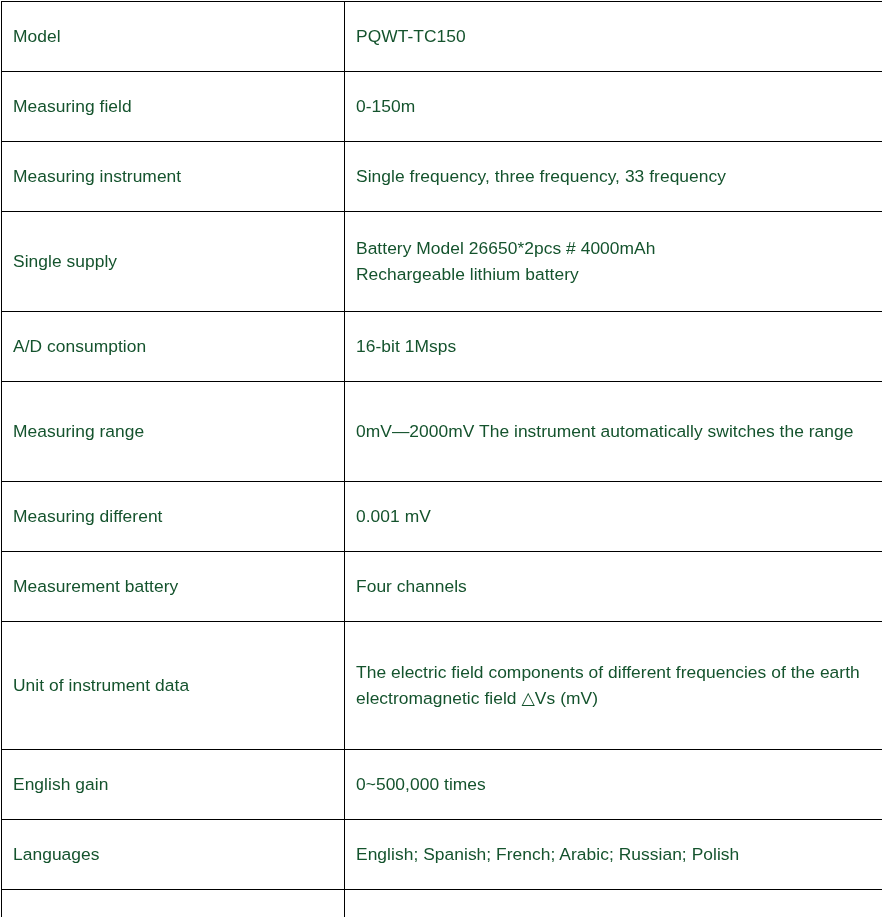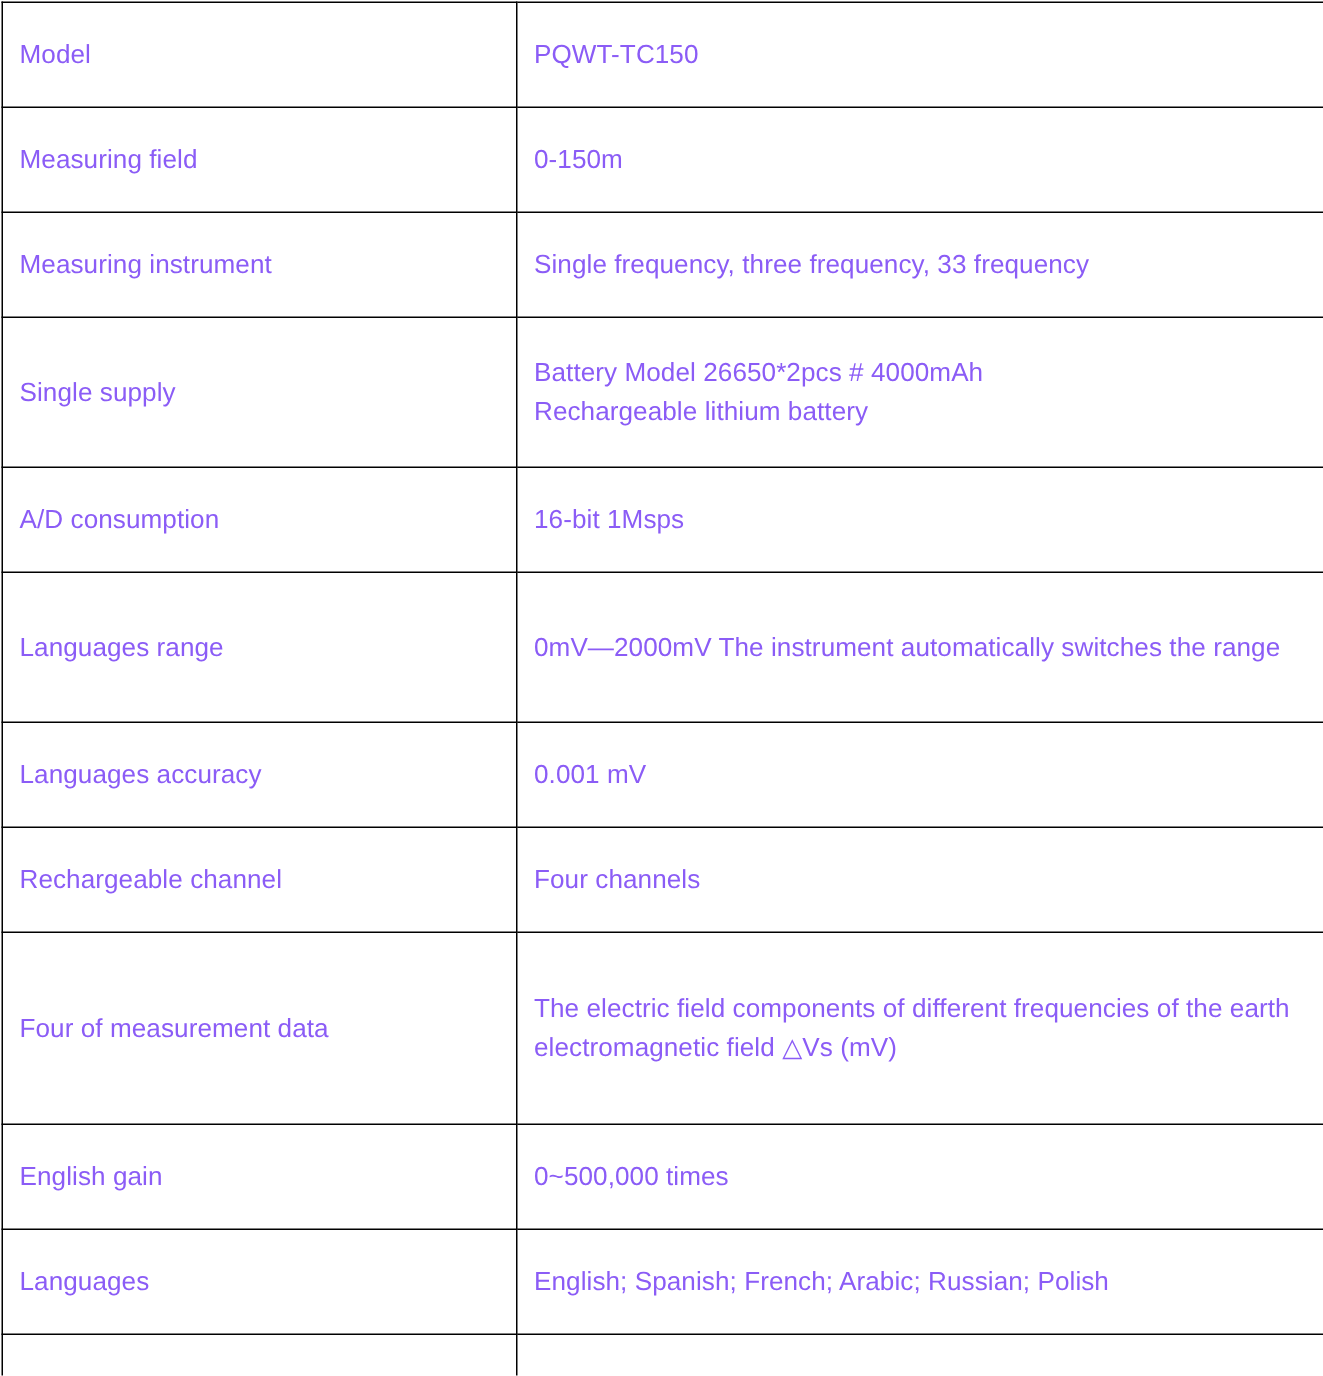--- a/index.html
+++ b/index.html
@@ -29,21 +29,21 @@
     table-layout: fixed;
     width: 878px;
     background: #ffffff;
   }
 
   table.spec-table td {
     border: 1.6px solid #000000;
     vertical-align: middle;
     font-size: 17.4px;
     line-height: 1.48;
-    color: #8b5cf6;
+    color: #14532d;
     letter-spacing: 0.05px;
     word-wrap: break-word;
   }
 
   td.spec-label {
     width: 321px;
     padding: 7px 10px 7px 11px;
   }
 
   td.spec-value {
@@ -79,33 +79,33 @@
         <tr class="r-double">
           <td class="spec-label">Single supply</td>
           <td class="spec-value nowrap-break">Battery Model 26650*2pcs  # 4000mAh
 Rechargeable lithium battery</td>
         </tr>
         <tr class="r-single">
           <td class="spec-label">A/D consumption</td>
           <td class="spec-value nowrap-break">16-bit 1Msps</td>
         </tr>
         <tr class="r-double">
-          <td class="spec-label">Languages range</td>
+          <td class="spec-label">Measuring range</td>
           <td class="spec-value nowrap-break">0mV—2000mV The instrument automatically switches the range</td>
         </tr>
         <tr class="r-single">
-          <td class="spec-label">Languages accuracy</td>
+          <td class="spec-label">Measuring different</td>
           <td class="spec-value nowrap-break">0.001 mV</td>
         </tr>
         <tr class="r-single">
-          <td class="spec-label">Rechargeable channel</td>
+          <td class="spec-label">Measurement battery</td>
           <td class="spec-value nowrap-break">Four channels</td>
         </tr>
         <tr class="r-triple">
-          <td class="spec-label">Four of measurement data</td>
+          <td class="spec-label">Unit of instrument data</td>
           <td class="spec-value nowrap-break">The electric field components of different frequencies of the earth electromagnetic field △Vs (mV)</td>
         </tr>
         <tr class="r-single">
           <td class="spec-label">English gain</td>
           <td class="spec-value nowrap-break">0~500,000 times</td>
         </tr>
         <tr class="r-single">
           <td class="spec-label">Languages</td>
           <td class="spec-value nowrap-break">English; Spanish; French; Arabic; Russian; Polish</td>
         </tr>

